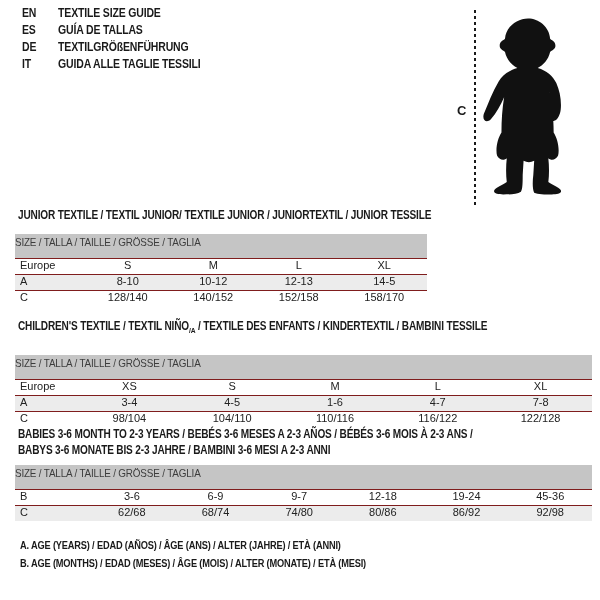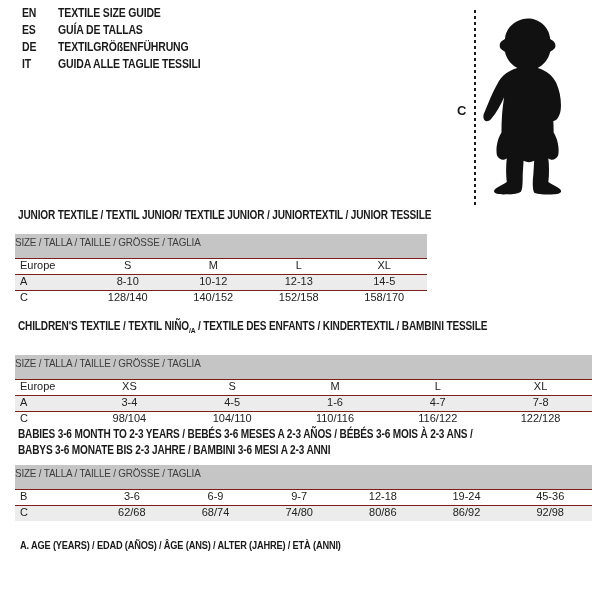--- a/index.html
+++ b/index.html
@@ -189,13 +189,16 @@
           <div class="cell data">92/98</div>
         </div>
       </div>
   </div>
 </section>
 
 <footer class="legend">
   <div class="legend-line">
     <span class="condensed">A. AGE (YEARS) / EDAD (AÑOS) / ÂGE (ANS) / ALTER (JAHRE) / ETÀ (ANNI)</span>
   </div>
+  <div class="legend-line">
+    <span class="condensed">B. AGE (MONTHS) / EDAD (MESES) / ÂGE (MOIS) / ALTER (MONATE) / ETÀ (MESI)</span>
+  </div>
 </footer>
 
 </body></html>

